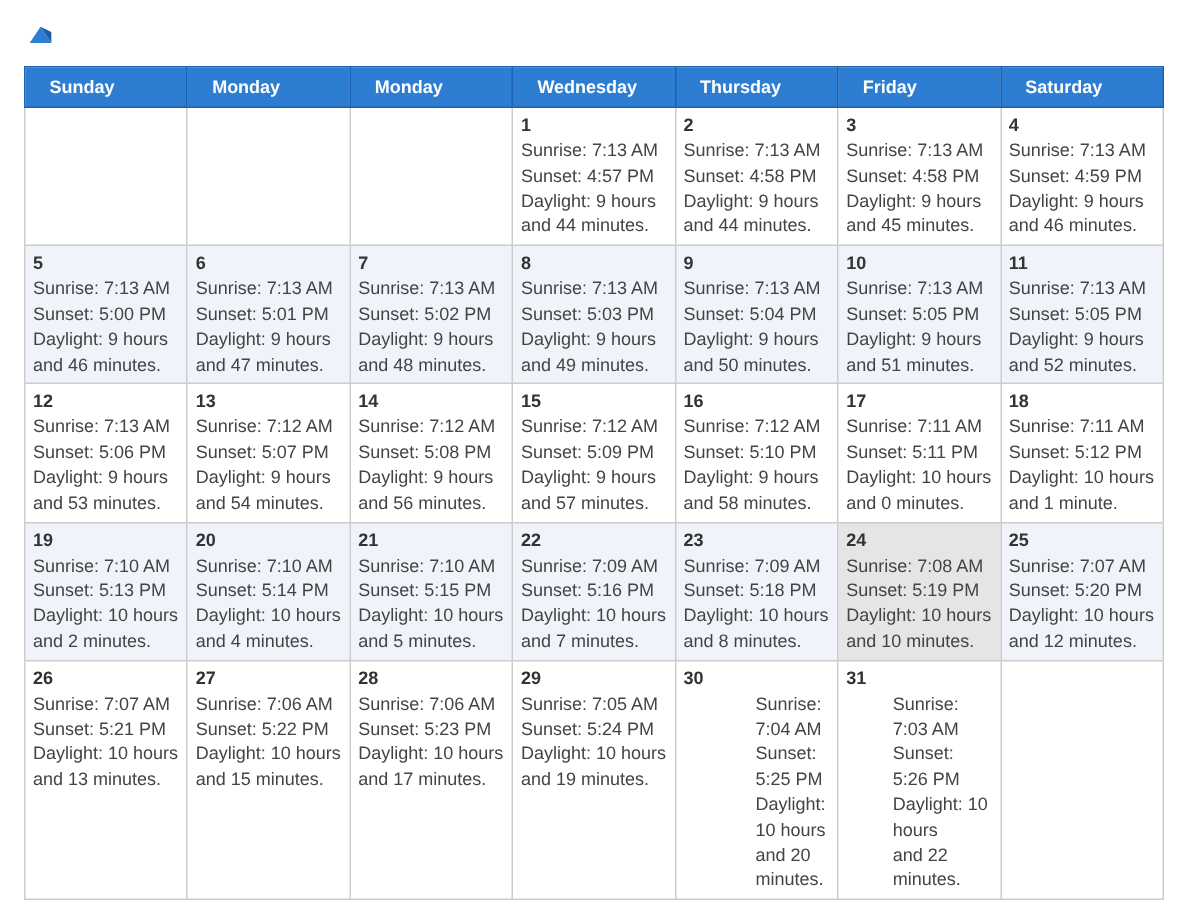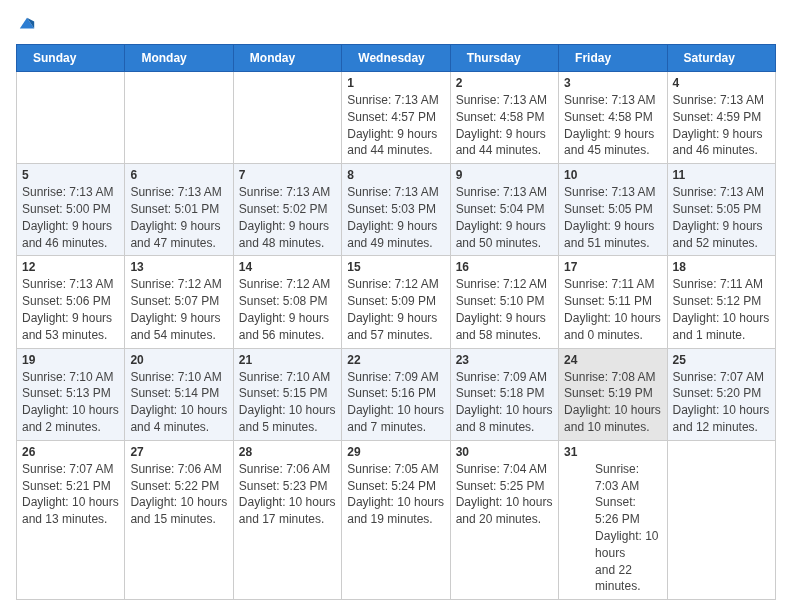--- a/index.html
+++ b/index.html
@@ -332,21 +332,21 @@
         </td>
         <td>
           <span class="day-number">29</span>
           <div class="day-info" style="white-space: pre-line;">Sunrise: 7:05 AM
 Sunset: 5:24 PM
 Daylight: 10 hours
 and 19 minutes.</div>
         </td>
         <td>
           <span class="day-number">30</span>
-          <div class="day-info" style="white-space: pre-line;">Sunrise: 7:04 AM
+          <div class="day-info" style="white-space: pre-line; margin-left: 48px;">Sunrise: 7:04 AM
 Sunset: 5:25 PM
 Daylight: 10 hours
 and 20 minutes.</div>
         </td>
         <td>
           <span class="day-number">31</span>
           <div class="day-info" style="white-space: pre-line; margin-left: 31px;">Sunrise: 7:03 AM
 Sunset: 5:26 PM
 Daylight: 10 hours
 and 22 minutes.</div>

